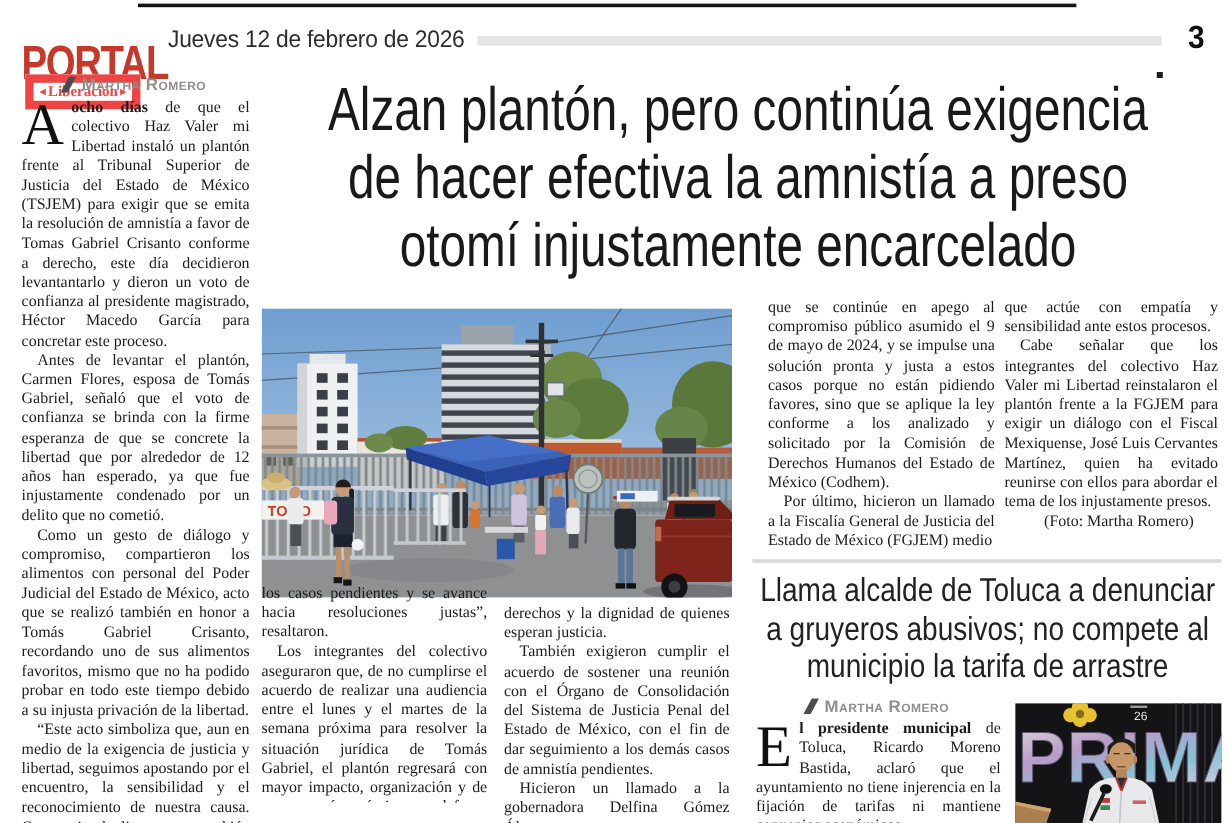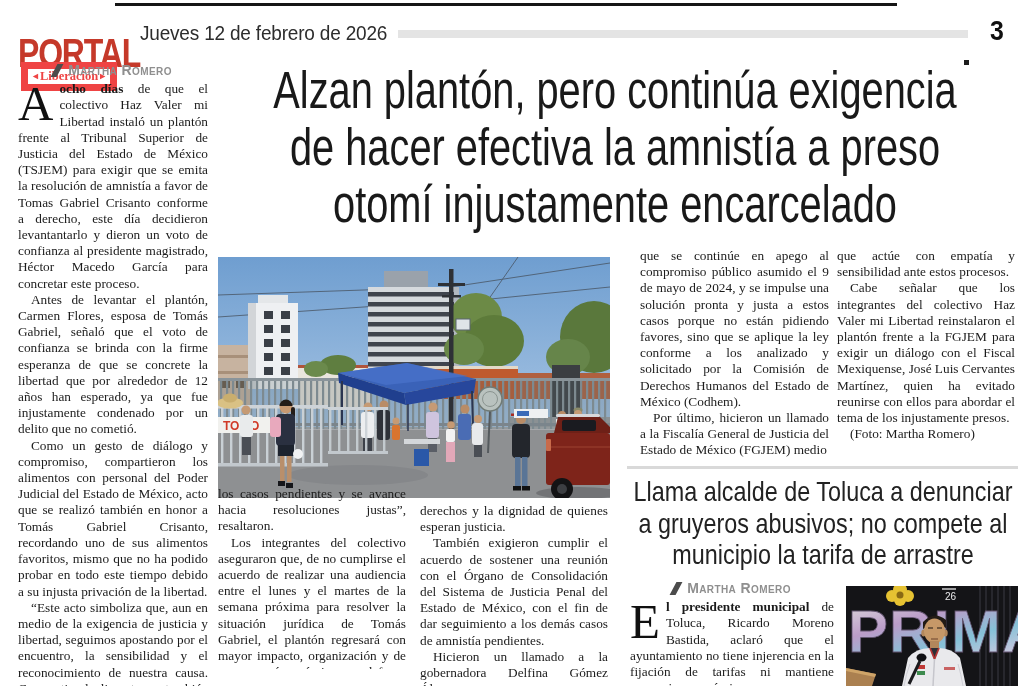--- a/index.html
+++ b/index.html
@@ -40,21 +40,21 @@
   
   .byline { display:flex; justify-content:center; align-items:center; gap:8px;
             font-family:"Liberation Sans",sans-serif; font-weight:bold; font-variant:small-caps;
             font-size:14px; letter-spacing:0.4px; color:#8f8f8f; margin-bottom:3px; }
   .slash { width:6px; height:13px; background:#4c4c4c; transform:skewX(-28deg); flex:none; }
 
   
   .col { position:absolute; font-size:13.3px; line-height:16.2px; text-align:justify; color:#1b1b1b; }
   .col p { margin:0; }
   .col p.ind { text-indent:13px; }
-  .col p.credit { text-align:left; }
+  .col p.credit { text-align:center; }
   .b { font-weight:bold; }
   .dropcap { float:left; font-size:49px; line-height:39px; padding:3px 6px 0 0; color:#101010; }
   .col1 { left:18px;  top:62px;  width:190px; height:624px; overflow:hidden; }
   .col2 { left:218px; top:486px; width:188px; height:183px; overflow:hidden; }
   .col3 { left:420px; top:503px; width:188px; height:183px; overflow:hidden; }
   .col4 { left:630px; top:248px; width:189px; height:220px; overflow:hidden;margin-left:10px; }
   .col5 { left:837px; top:248px; width:178px; height:220px; overflow:hidden; }
   .art2col { left:630px; top:580px; width:204px; height:106px; overflow:hidden; }
 
   .photo1 { left:218px; top:257px; width:392px; height:241px; display:block; }

